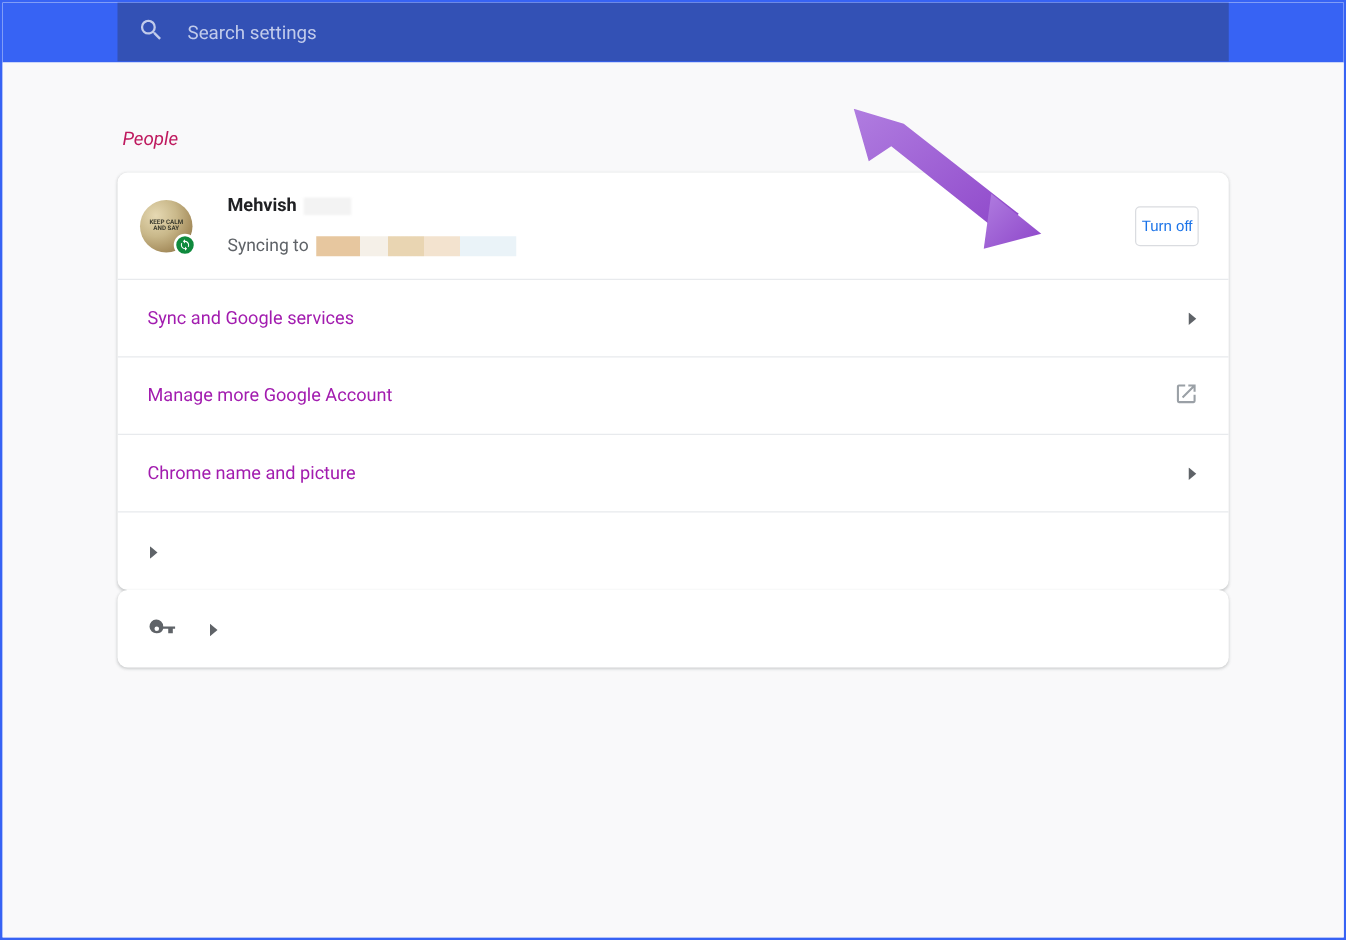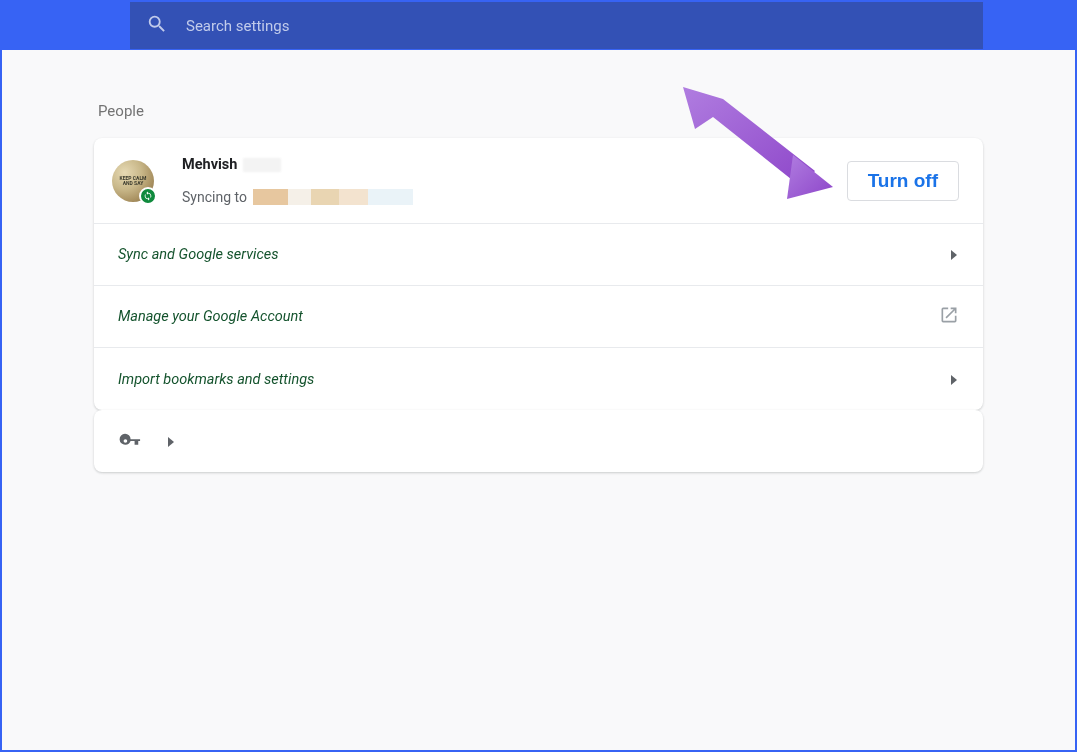--- a/index.html
+++ b/index.html
@@ -19,60 +19,59 @@
       align-items: stretch;
     }
     .search-bar {
       background: #3351b5;
       flex: 1;
       height: 47px;
       display: flex;
       align-items: center;
       padding: 0 16px;
       gap: 18px;
-      margin-left: 36px;
     }
     .search-bar svg { fill: #c1cbeb; width: 22px; height: 22px; }
     .search-placeholder {
       color: #c1cbeb;
       font-size: 15px;
       font-weight: 400;
     }
     .content-area {
       background: #f9f9fa;
       height: calc(100% - 48px);
       padding: 16px 92px 0 92px;
     }
     .section-title {
-      color: #737373;
+      color: #be185d;
       font-size: 15px;
       font-weight: 400;
       margin: 38px 0 18px 4px;
+      font-style: italic;
     }
     .section-title.first { margin-top: 36px; }
     .card {
       background: #fff;
       border-radius: 8px;
       box-shadow: 0 1px 2px rgba(60,64,67,.15), 0 1px 3px rgba(60,64,67,.1);
       overflow: hidden;
     }
     .row {
       display: flex;
       align-items: center;
       padding: 0 24px;
       min-height: 62px;
       border-bottom: 1px solid #e8eaed;
       cursor: pointer;
     }
     .row:last-child { border-bottom: none; }
     .row-label {
       flex: 1;
-      color: #14532d;
+      color: #a21caf;
       font-size: 14.5px;
-      font-style: italic;
     }
     .row-icon-lead {
       width: 24px;
       display:flex;
       align-items:center;
       justify-content:center;
       margin-right: 24px;
       color: #5f6368;
     }
     .row-icon-lead svg { width: 22px; height: 22px; fill: #5f6368; }
@@ -130,23 +129,23 @@
     .sync-label { color:#5f6368; font-size:14px; }
     .blur-email {
       width:160px; height:16px;
       background: linear-gradient(90deg,#e7c79f 0%,#e7c79f 22%,#f5f0e8 22%,#f5f0e8 36%,#e9d5b2 36%,#e9d5b2 54%,#f3e3cf 54%,#f3e3cf 72%,#eaf3f8 72%,#eaf3f8 100%);
       filter:blur(.5px);
     }
     .turn-off-btn {
       border: 1px solid #dadce0;
       background: #fff;
       color: #1a73e8;
-      font-size: 19px;
-      font-weight: 700;
-      padding: 8px 20px;
+      font-size: 12px;
+      font-weight: 400;
+      padding: 8px 4px;
       border-radius: 4px;
       cursor: pointer;
     }
     .arrow-annotation {
       position: absolute;
       left: 665px;
       top: 87px;
       width: 170px;
       height: 120px;
       pointer-events: none;
@@ -194,27 +193,32 @@
       <button class="turn-off-btn">Turn off</button>
     </div>
 
     <div class="row">
       <span class="row-label">Sync and Google services</span>
       <span class="chevron"><svg viewBox="0 0 10 10">
             <path d="M2 0 L8 5 L2 10 Z"></path>
           </svg></span>
     </div>
     <div class="row">
-      <span class="row-label">Manage your Google Account</span>
+      <span class="row-label">Manage more Google Account</span>
       <span class="external"><svg viewBox="0 0 24 24">
             <path d="M19 19H5V5h6V3H5a2 2 0 00-2 2v14a2 2 0 002 2h14a2 2 0 002-2v-6h-2v6zM14 3v2h3.59L7.76 14.83l1.41 1.41L19 6.41V10h2V3h-7z"></path>
           </svg></span>
     </div>
     <div class="row">
-      <span class="row-label">Import bookmarks and settings</span>
+      <span class="row-label">Chrome name and picture</span>
+      <span class="chevron"><svg viewBox="0 0 10 10">
+            <path d="M2 0 L8 5 L2 10 Z"></path>
+          </svg></span>
+    </div>
+    <div class="row">
       <span class="chevron"><svg viewBox="0 0 10 10">
             <path d="M2 0 L8 5 L2 10 Z"></path>
           </svg></span>
     </div>
   </div>
 
 
   <div class="card">
     <div class="row">
       <span class="row-icon-lead">

